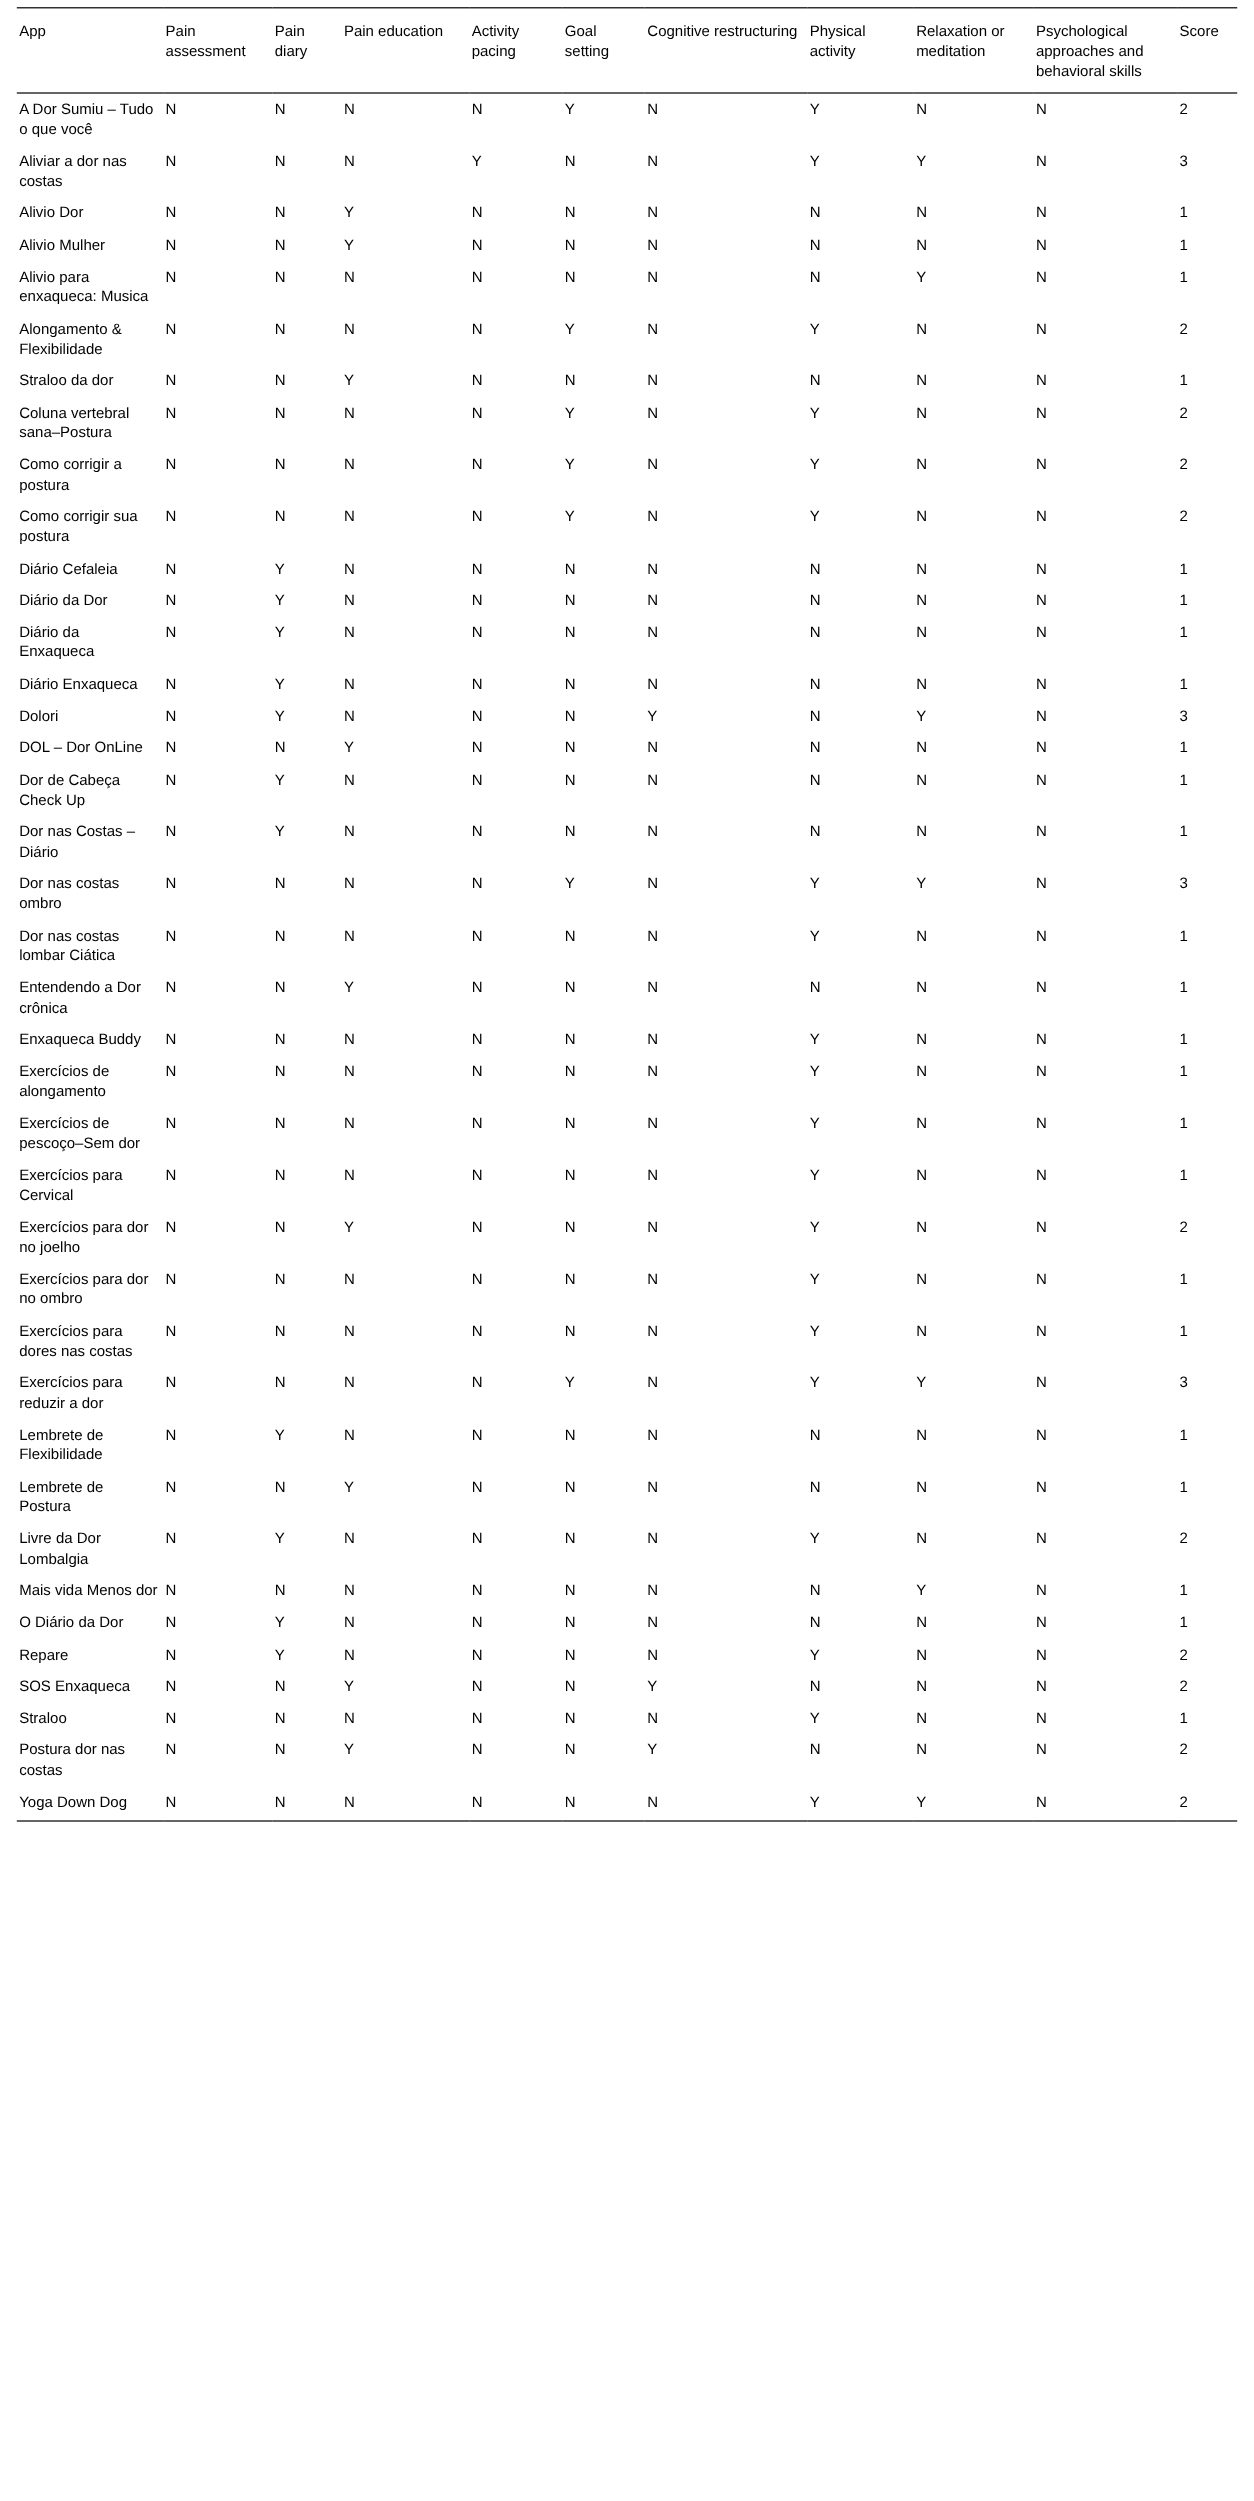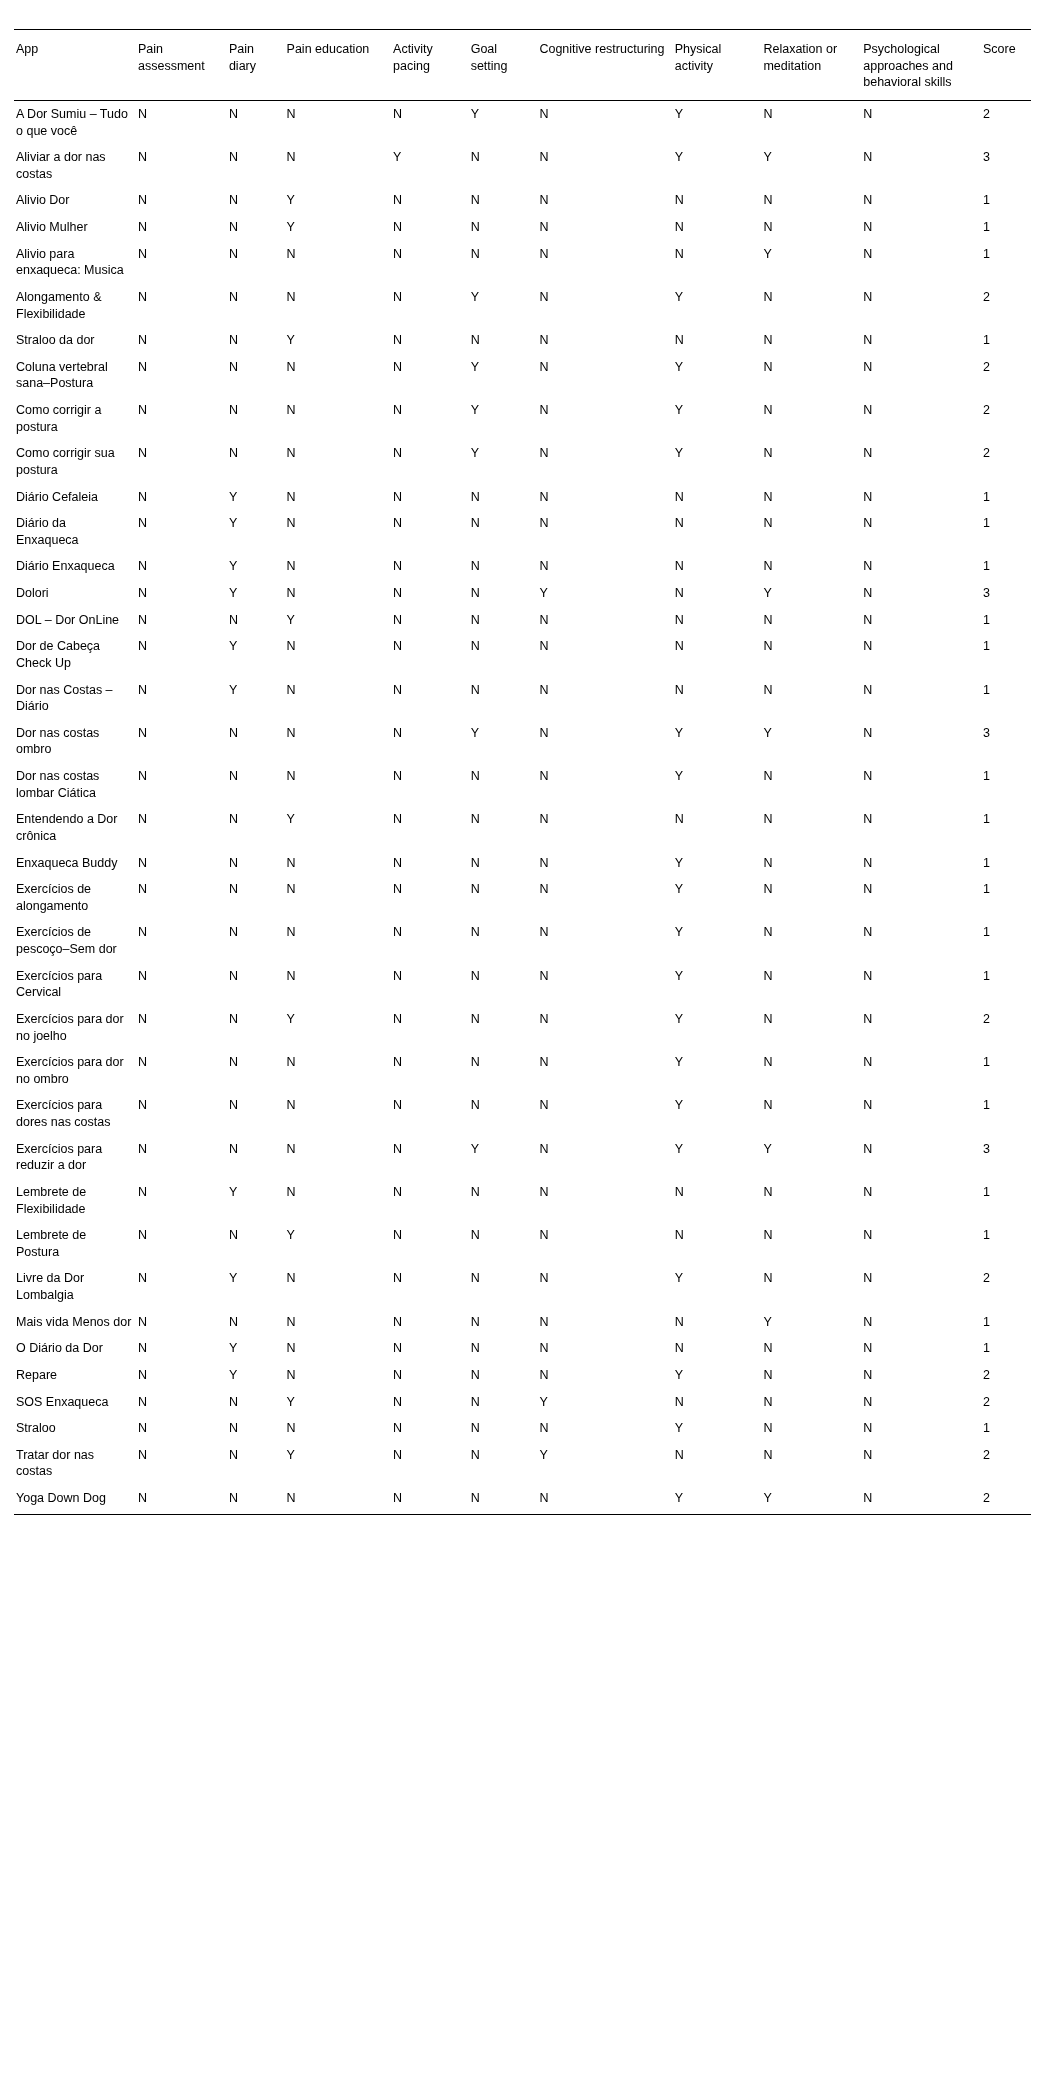--- a/index.html
+++ b/index.html
@@ -17,21 +17,20 @@
   .page {
     width: 1045px;
     padding: 0 14px;
   }
   table.data-table {
     width: 1017px;
     border-collapse: collapse;
     table-layout: fixed;
     font-size: 12.5px;
     line-height: 1.33;
-    margin-top: 23px;
   }
   table.data-table thead th {
     font-weight: normal;
     text-align: left;
     vertical-align: top;
     padding: 11px 4px 9px 2px;
     border-top: 1.3px solid #000;
     border-bottom: 1.3px solid #000;
   }
   table.data-table tbody td {
@@ -234,20 +233,33 @@
           <td>N</td>
           <td>N</td>
           <td>N</td>
           <td>N</td>
           <td>N</td>
           <td>N</td>
           <td>N</td>
           <td>1</td>
         </tr>
         <tr>
+          <td class="app-cell">Diário da Dor</td>
+          <td>N</td>
+          <td>Y</td>
+          <td>N</td>
+          <td>N</td>
+          <td>N</td>
+          <td>N</td>
+          <td>N</td>
+          <td>N</td>
+          <td>N</td>
+          <td>1</td>
+        </tr>
+        <tr>
           <td class="app-cell">Diário da Enxaqueca</td>
           <td>N</td>
           <td>Y</td>
           <td>N</td>
           <td>N</td>
           <td>N</td>
           <td>N</td>
           <td>N</td>
           <td>N</td>
           <td>N</td>
@@ -559,21 +571,21 @@
           <td>N</td>
           <td>N</td>
           <td>N</td>
           <td>N</td>
           <td>Y</td>
           <td>N</td>
           <td>N</td>
           <td>1</td>
         </tr>
         <tr>
-          <td class="app-cell">Tratar dor nas costas</td>
+          <td class="app-cell">Postura dor nas costas</td>
           <td>N</td>
           <td>N</td>
           <td>Y</td>
           <td>N</td>
           <td>N</td>
           <td>Y</td>
           <td>N</td>
           <td>N</td>
           <td>N</td>
           <td>2</td>

